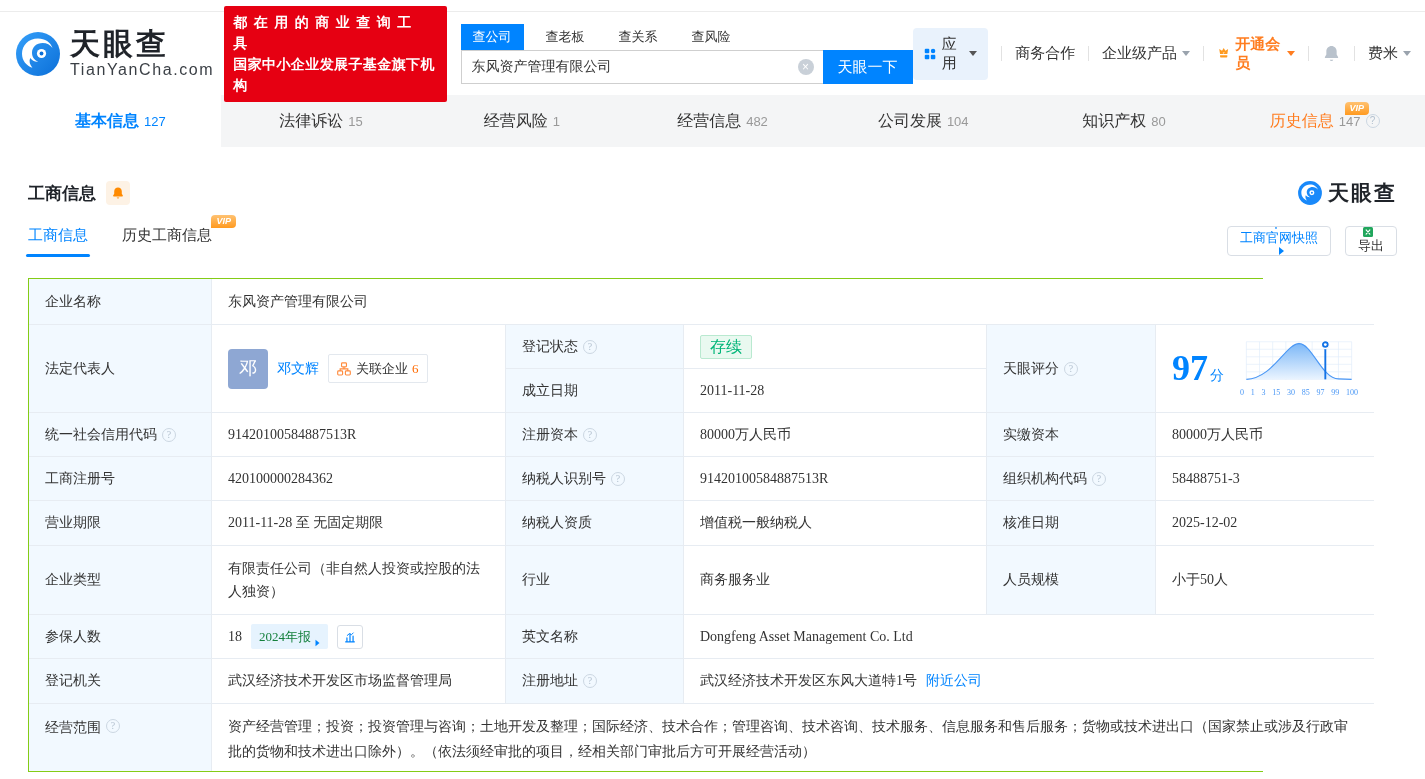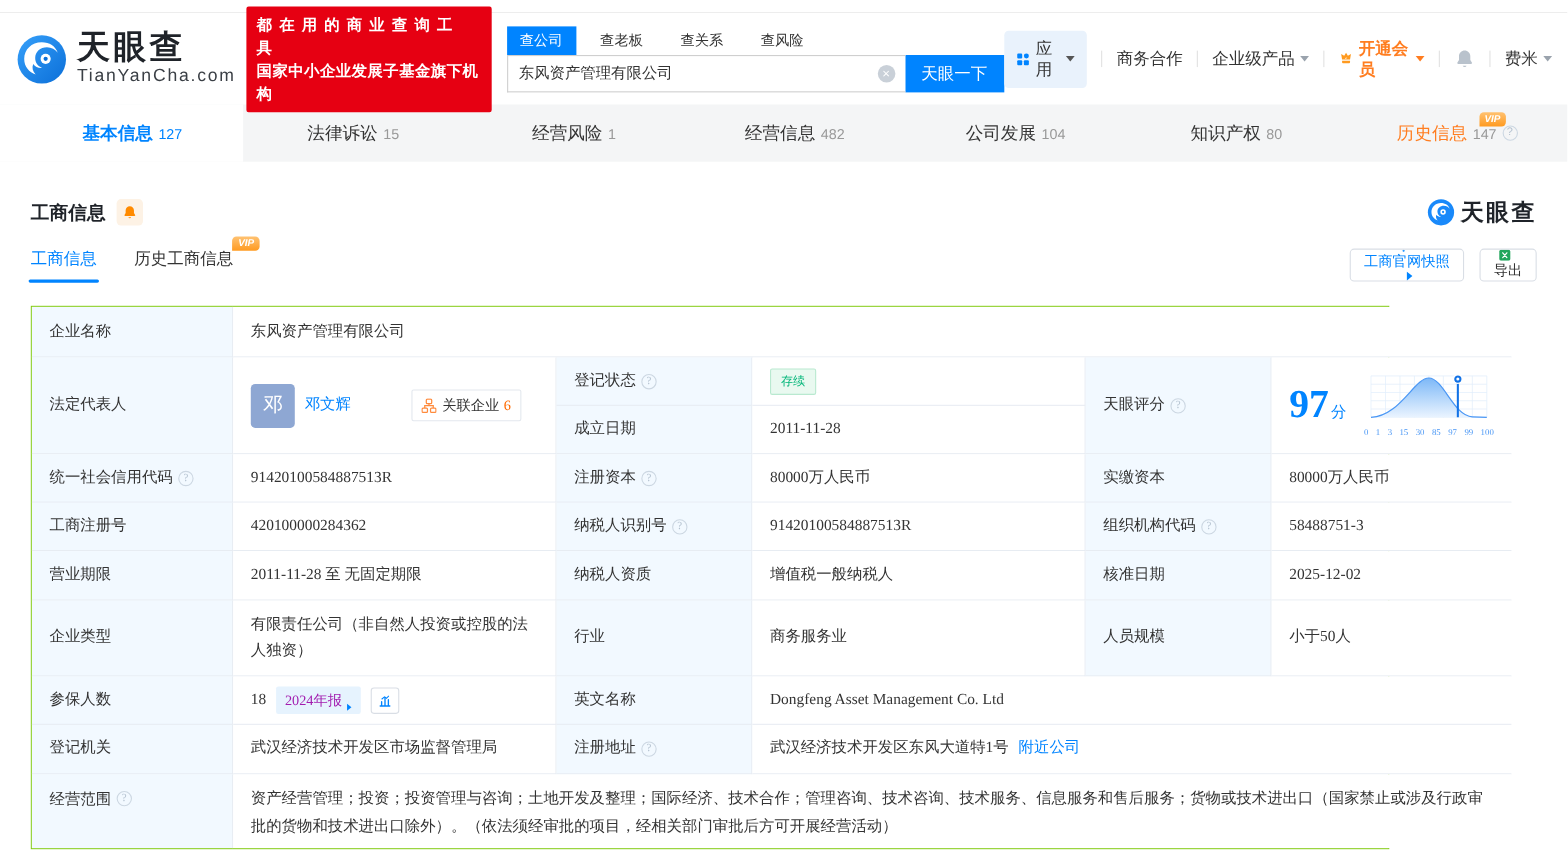--- a/index.html
+++ b/index.html
@@ -91,27 +91,27 @@
   }
   .c { border-right: 1px solid #e7ecf2; border-bottom: 1px solid #e7ecf2; display: flex; align-items: center; padding: 4px 16px; line-height: 1.65; }
   .c.er { border-right: none; }
   .c.eb { border-bottom: none; }
   .lbl { background: #f2f9ff; color: #333; }
   .val { background: #fff; color: #333; }
   .link { color: #0084ff; cursor: pointer; text-decoration: none; }
 
   .avatar { width: 40px; height: 40px; border-radius: 4px; background: #8ea7d3; color: #fff; font-size: 18px; display: flex; align-items: center; justify-content: center; flex: none; }
   .rep-name { margin: 0 9px; font-size: 14px; }
-  .related-badge { display: flex; align-items: center; border: 1px solid #e3e8ee; border-radius: 2px; padding: 3px 8px; font-size: 13px; cursor: pointer; background: #fff; margin-left: 46px; }
+  .related-badge { display: flex; align-items: center; border: 1px solid #e3e8ee; border-radius: 2px; padding: 3px 8px; font-size: 13px; cursor: pointer; background: #fff; }
   .related-badge svg { width: 14px; height: 14px; margin-right: 5px; }
   .related-count { color: #ff6a00; margin-left: 4px; }
 
-  .status-badge { background: #e9f9f0; border: 1px solid #b9e9d0; color: #00b578; font-size: 11px; padding: 1px 9px; border-radius: 2px; line-height: 20px; }
-
-  .report-badge { display: inline-flex; align-items: flex-end; background: #e6f3fe; color: #a21caf; font-size: 13px; padding: 2px 8px; border-radius: 2px; margin-left: 9px; cursor: pointer; }
+  .status-badge { background: #e9f9f0; border: 1px solid #b9e9d0; color: #00b578; font-size: 16px; padding: 1px 9px; border-radius: 2px; line-height: 20px; }
+
+  .report-badge { display: inline-flex; align-items: flex-end; background: #e6f3fe; color: #15803d; font-size: 13px; padding: 2px 8px; border-radius: 2px; margin-left: 9px; cursor: pointer; }
   .report-badge .arrow-r { border-left-color: #0084ff; margin-left: 4px; transform: scale(.8); }
   .trend-btn { width: 26px; height: 24px; border: 1px solid #d9dee5; border-radius: 3px; background: #fff; display: flex; align-items: center; justify-content: center; margin-left: 9px; cursor: pointer; }
   .trend-btn svg { width: 14px; height: 14px; }
 
   .score-wrap { display: flex; align-items: center; width: 100%; }
   .score-num { color: #0084ff; white-space: nowrap; }
   .score-num .n { font-size: 36px; font-weight: bold; line-height: 1; }
   .score-num .u { font-size: 14px; margin-left: 2px; }
   .score-chart { margin-left: 16px; width: 118px; }
   .score-chart svg { display: block; width: 118px; height: 47px; }

